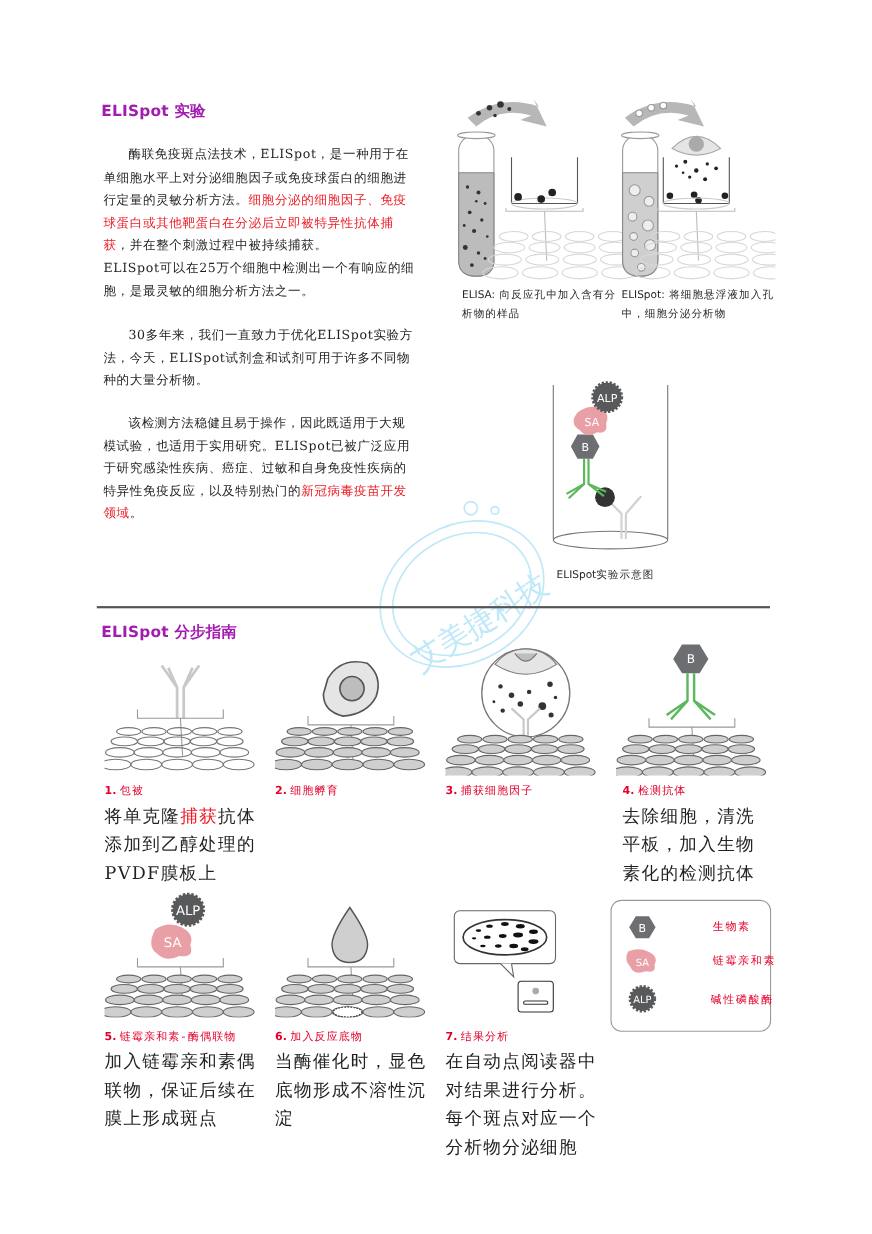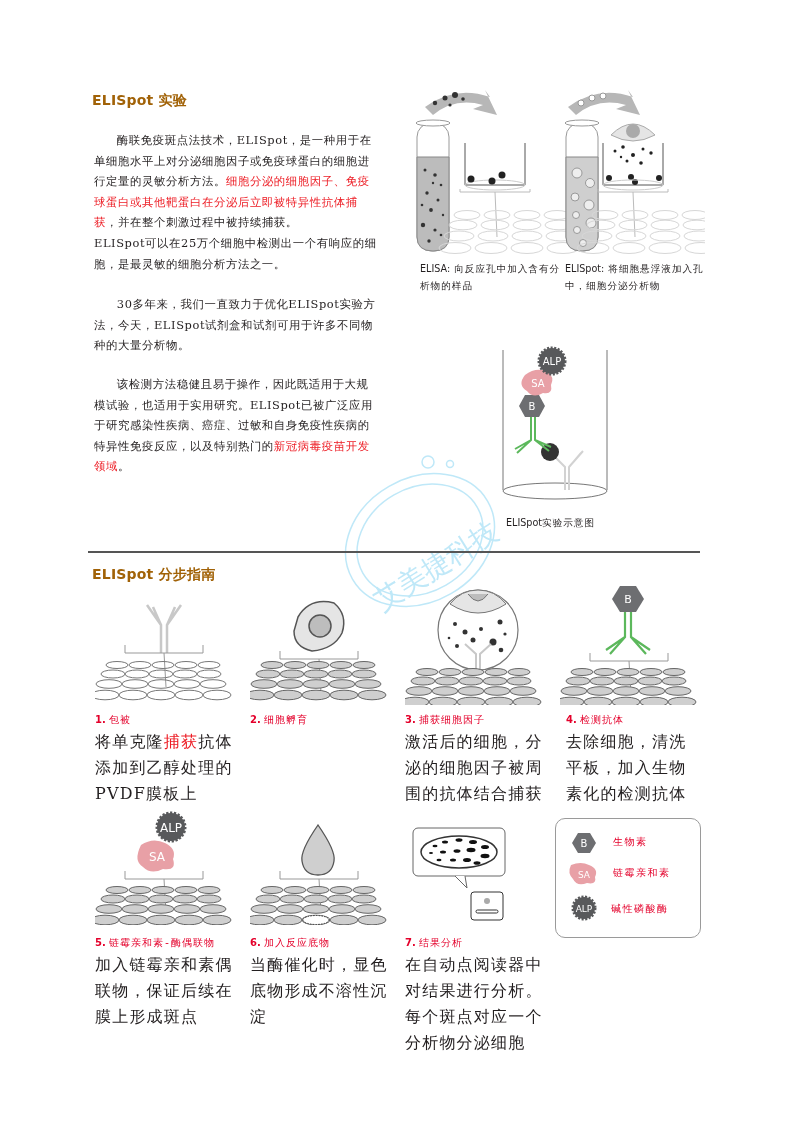--- a/index.html
+++ b/index.html
@@ -1,31 +1,31 @@
 <!DOCTYPE html>
 <html><head>
 <meta charset="utf-8">
 <style>
   html, body { margin:0; padding:0; background:#ffffff; }
   body { width:793px; height:1122px; position:relative; overflow:hidden;
          font-family:"DejaVu Serif", "Liberation Serif", serif; color:#231f20; }
   .abs { position:absolute; }
   .h-title { font-family:"DejaVu Sans","Liberation Sans",sans-serif; font-weight:bold;
-             color:#a16207; font-size:14px; letter-spacing:0.2px; }
+             color:#a21caf; font-size:14px; letter-spacing:0.2px; }
   .para { font-size:11.4px; line-height:20.6px; text-indent:2em; width:285px; letter-spacing:0.6px; }
   .red { color:#ed1c24; }
   .cap { font-family:"DejaVu Sans","Liberation Sans",sans-serif; font-size:9.6px; line-height:17px; color:#231f20; }
   .cap .cn { font-family:"DejaVu Serif","Liberation Serif",serif; letter-spacing:1px; }
   .step-title { font-size:10px; color:#e4002b; line-height:16px; }
   .step-title b { font-family:"DejaVu Sans","Liberation Sans",sans-serif; }
   .step-title span { font-family:Liberation Mono, monospace; letter-spacing:1px; }
   .step-body { font-size:16px; line-height:26px; letter-spacing:1.2px; color:#231f20; width:150px; }
   .divider { left:88px; top:551px; width:612px; height:1.5px; background:#555; }
   .legend-box { left:555px; top:818px; width:144px; height:118px; border:1.5px solid #9a9a9a; border-radius:10px; }
-  .legend-label { font-size:10px; color:#e4002b; letter-spacing:1.5px; }
+  .legend-label { font-size:10px; color:#e4002b; letter-spacing:1.5px;margin-left:35px; }
   svg text { font-family:"DejaVu Sans","Liberation Sans",sans-serif; }
 </style>
 </head>
 <body>
 
 <div class="abs h-title" style="left:92px;top:92px;">ELISpot 实验</div>
 
 <div class="abs para" style="left:94px;top:130px;">
   <span>酶联免疫斑点法技术，ELISpot，是一种用于在单细胞水平上对分泌细胞因子或免疫球蛋白的细胞进行定量的灵敏分析方法。</span><span class="red">细胞分泌的细胞因子、免疫球蛋白或其他靶蛋白在分泌后立即被特异性抗体捕获</span><span>，并在整个刺激过程中被持续捕获。</span>
 </div>
@@ -285,21 +285,20 @@
 
 <div class="abs" style="left:95px;top:712px;">
   <div class="step-title"><b>1.</b> <span>包被</span></div>
   <div class="step-body"><span>将单克隆</span><span class="red">捕获</span><span>抗体添加到乙醇处理的PVDF膜板上</span></div>
 </div>
 <div class="abs" style="left:250px;top:712px;">
   <div class="step-title"><b>2.</b> <span>细胞孵育</span></div>
 </div>
 <div class="abs" style="left:405px;top:712px;">
   <div class="step-title"><b>3.</b> <span>捕获细胞因子</span></div>
-  <div class="step-body">激活后的细胞，分泌的细胞因子被周围的抗体结合捕获</div>
 </div>
 <div class="abs" style="left:566px;top:712px;">
   <div class="step-title"><b>4.</b> <span>检测抗体</span></div>
   <div class="step-body" style="width:135px">去除细胞，清洗平板，加入生物素化的检测抗体</div>
 </div>
 
 <svg class="abs" style="left:95px;top:805px;" width="140" height="120">
   <circle cx="76" cy="22" r="14" fill="#58595b" stroke="#58595b" stroke-width="3" stroke-dasharray="2.2 1.6"></circle>
   <text x="76" y="27" font-size="12" fill="#fff" text-anchor="middle">ALP</text>
   <path d="M46,40 Q58,32 70,38 Q82,44 78,54 Q82,66 68,64 Q56,70 48,62 Q38,56 46,40 Z" fill="#e8a0a6"></path>

